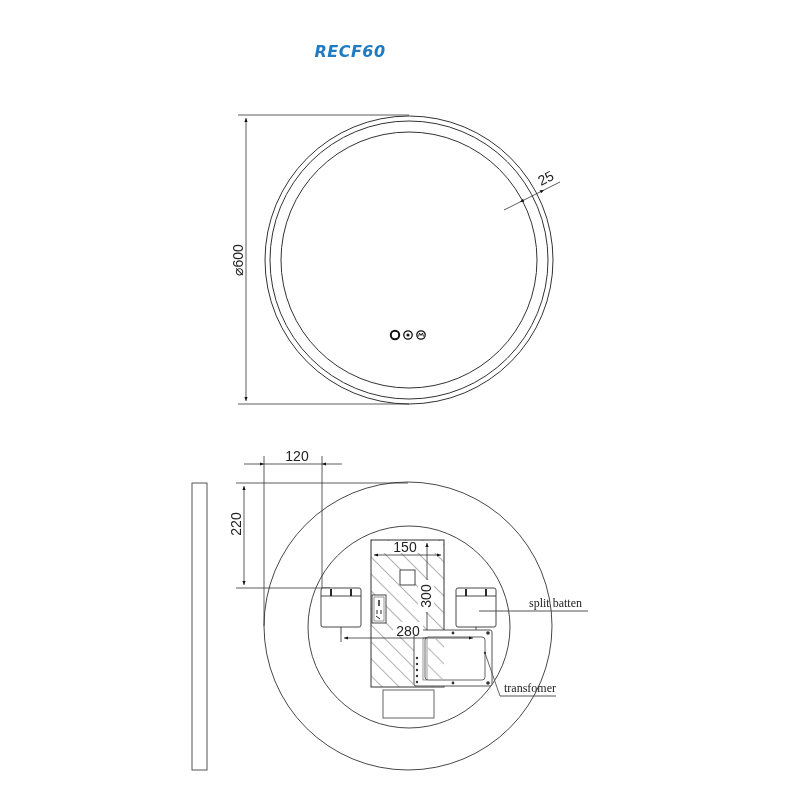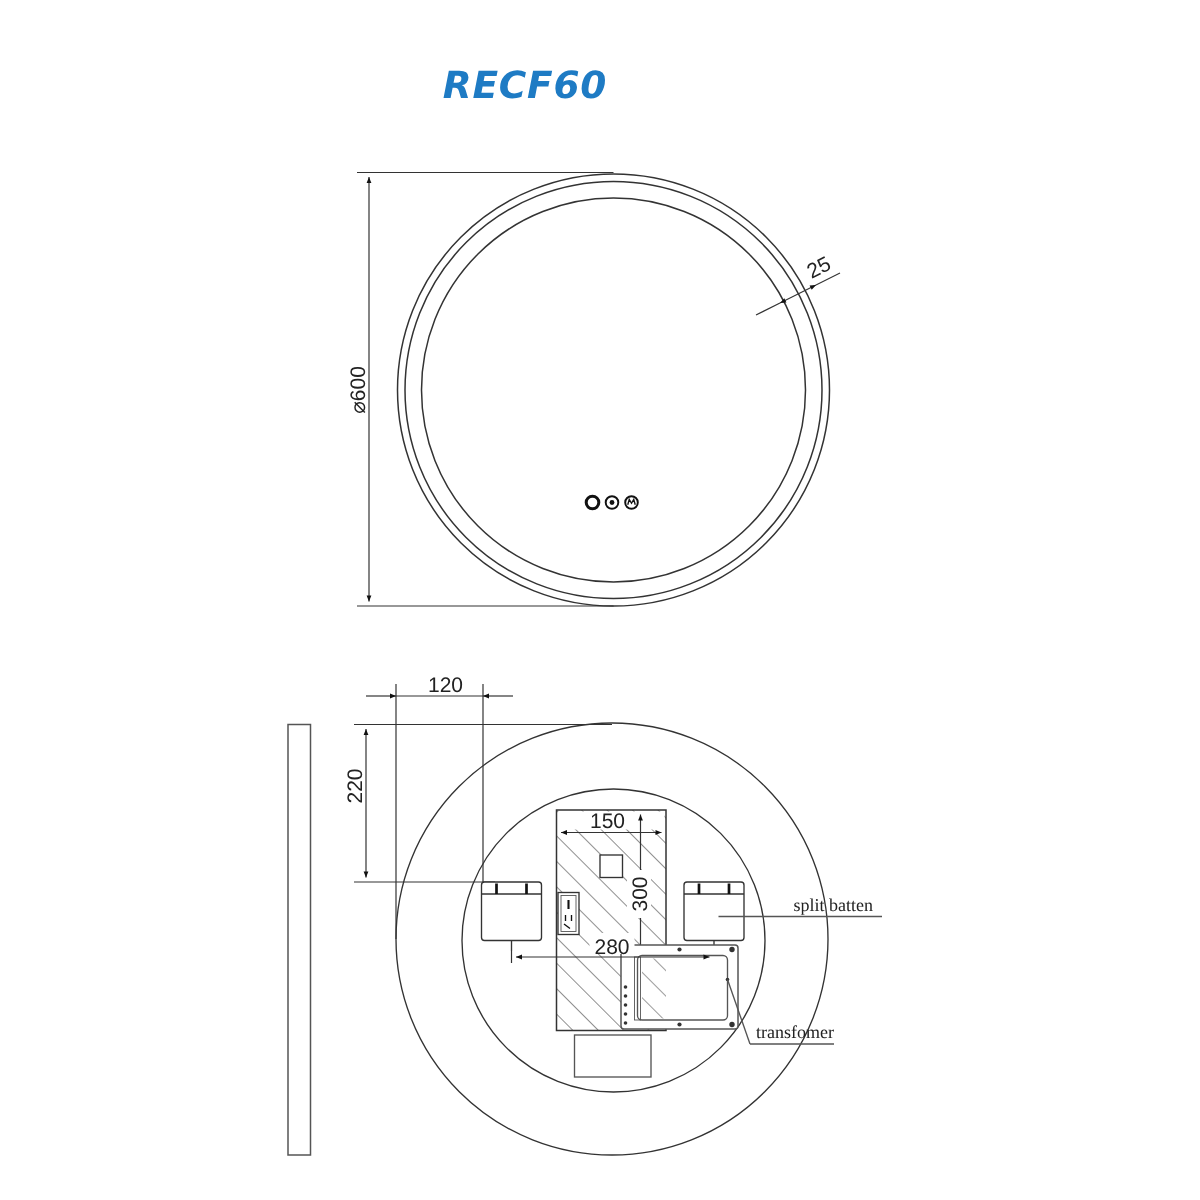--- a/index.html
+++ b/index.html
@@ -1,20 +1,20 @@
 <!DOCTYPE html>
 <html><head>
 <meta charset="utf-8">
 <style>
   html, body { margin: 0; padding: 0; background: #ffffff; }
   body { width: 800px; height: 800px; position: relative; overflow: hidden; font-family: "DejaVu Sans", sans-serif; }
   .title {
     position: absolute; left: 0; top: 42px; width: 700px; text-align: center;
     font-family: "DejaVu Sans", sans-serif; font-weight: bold; font-style: italic;
-    font-size: 25px; letter-spacing: 0.5px;
+    font-size: 16px; letter-spacing: 0.5px;
   }
   svg.drawing { position: absolute; left: 0; top: 0; }
   .dim-text { font-family: "Liberation Sans", sans-serif; font-size: 14px; fill: #222; }
   .label-text { font-family: "Liberation Serif", serif; font-size: 12px; fill: #222; }
 </style>
 </head>
 <body>
 
 <div class="title" style="color: rgb(30, 123, 196);">RECF60</div>
 

